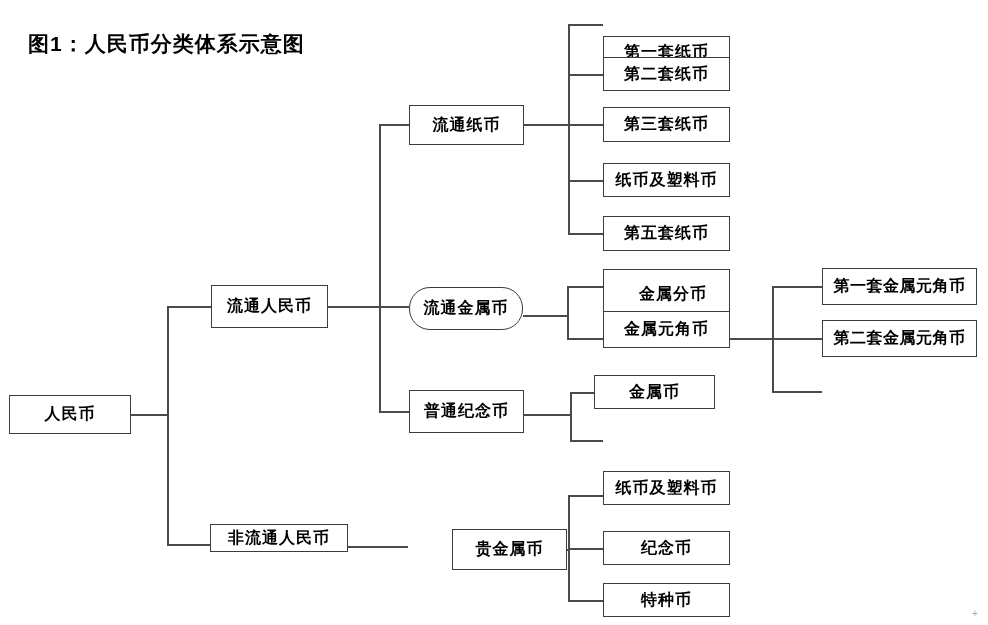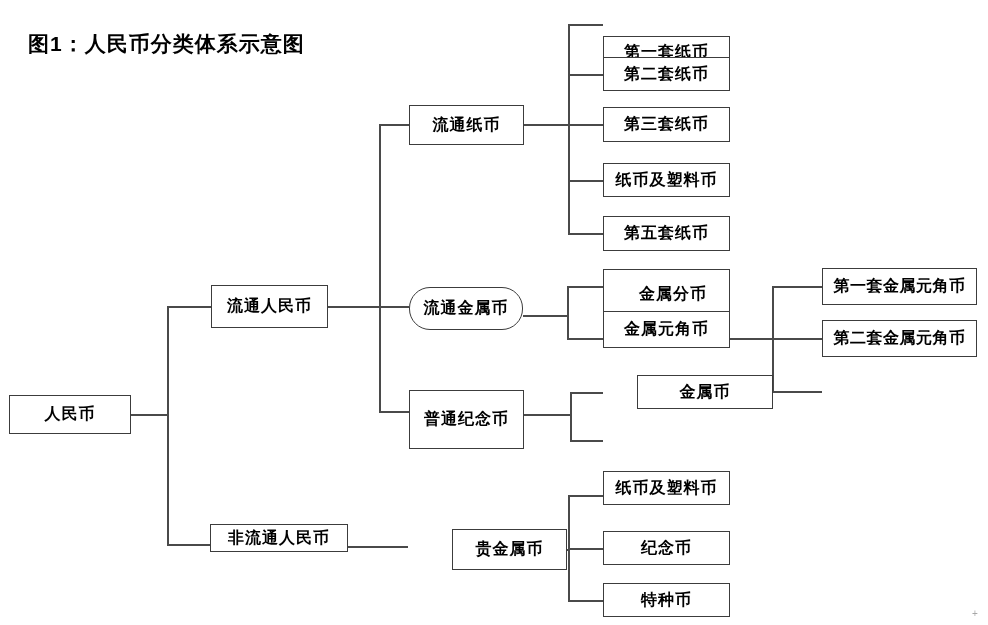--- a/index.html
+++ b/index.html
@@ -65,33 +65,33 @@
 
   <h1 class="diagram-title">图1：人民币分类体系示意图</h1>
 
   <div class="node" style="left:9px; top:395px; width:122px; height:39px;">人民币</div>
 
   <div class="node" style="left:211px; top:285px; width:117px; height:43px;">流通人民币</div>
   <div class="node" style="left:210px; top:524px; width:138px; height:28px;">非流通人民币</div>
 
   <div class="node" style="left:409px; top:105px; width:115px; height:40px;">流通纸币</div>
   <div class="node" style="left:409px; top:287px; width:114px; height:43px;border-radius:21px;">流通金属币</div>
-  <div class="node" style="left:409px; top:390px; width:115px; height:59px;">普通纪念币</div>
+  <div class="node" style="left:409px; top:390px; width:115px; height:43px;">普通纪念币</div>
   <div class="node" style="left:408px; top:529px; width:115px; height:41px;margin-left:44px;">贵金属币</div>
 
   <div class="node" style="left:603px; top:8px; width:127px; height:33px;margin-top:28px;">第一套纸币</div>
   <div class="node" style="left:603px; top:57px; width:127px; height:34px;">第二套纸币</div>
   <div class="node" style="left:603px; top:107px; width:127px; height:35px;">第三套纸币</div>
   <div class="node" style="left:603px; top:163px; width:127px; height:34px;">纸币及塑料币</div>
   <div class="node" style="left:603px; top:216px; width:127px; height:35px;">第五套纸币</div>
 
   <div class="node" style="left:603px; top:269px; width:127px; height:50px;padding-left:13px;">金属分币</div>
   <div class="node" style="left:603px; top:311px; width:127px; height:37px;">金属元角币</div>
 
-  <div class="node" style="left:637px; top:375px; width:136px; height:34px;">金属币</div>
+  <div class="node" style="left:594px; top:375px; width:121px; height:34px;">金属币</div>
   <div class="node" style="left:603px; top:423px; width:127px; height:34px;margin-top:48px;">纸币及塑料币</div>
 
   <div class="node" style="left:603px; top:531px; width:127px; height:34px;">纪念币</div>
   <div class="node" style="left:603px; top:583px; width:127px; height:34px;">特种币</div>
 
   <div class="node small-pad" style="left:822px; top:268px; width:155px; height:37px;">第一套金属元角币</div>
   <div class="node small-pad" style="left:822px; top:320px; width:155px; height:37px;">第二套金属元角币</div>
 
   <div class="line h" style="left:131px; top:414px; width:37px;"></div>
   <div class="line v" style="left:167px; top:306px; height:239px;"></div>

